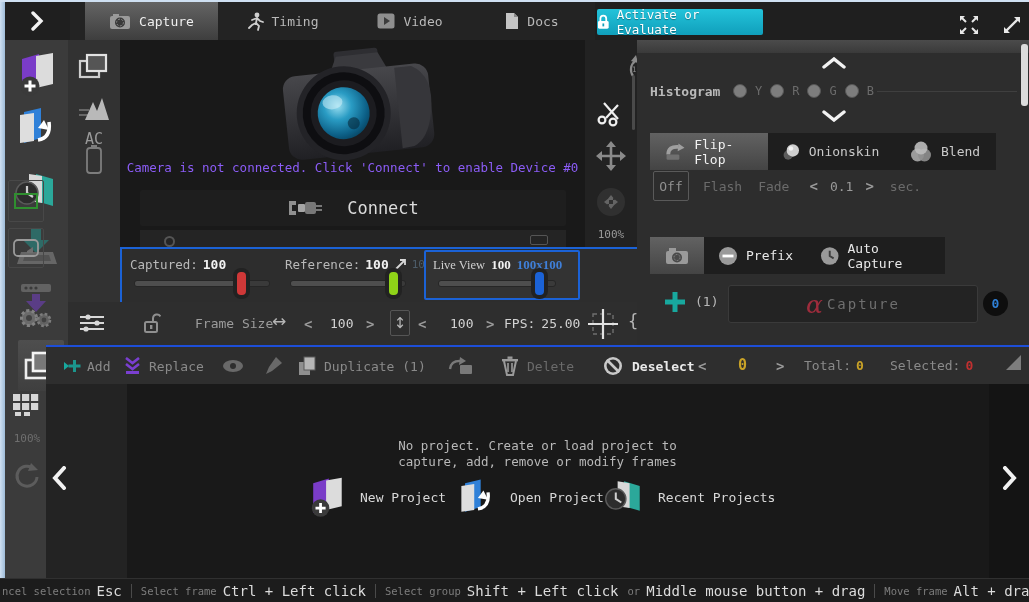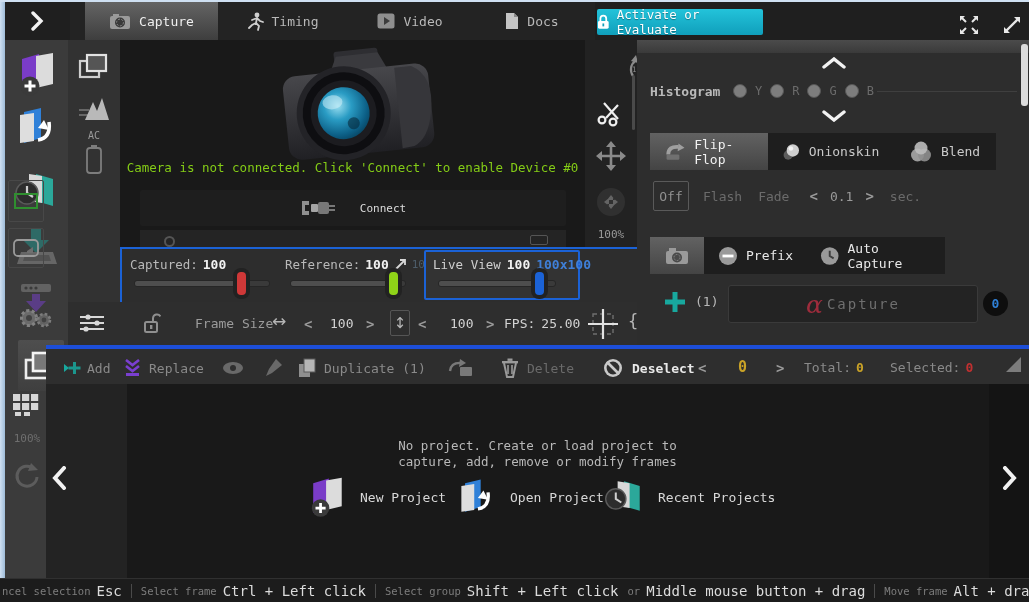--- a/index.html
+++ b/index.html
@@ -28,41 +28,41 @@
   #sidebar-upper{left:5px;top:40px;width:63px;height:305px;background:#3b3b3b;}
   #sidebar-lower{left:5px;top:345px;width:41px;height:233px;background:#3b3b3b;}
   .side-item{position:absolute;left:0;width:63px;display:flex;justify-content:center;}
   
   #toolcol{left:68px;top:40px;width:52px;height:262px;background:#323232;}
   .boxbtn{position:absolute;left:8px;width:36px;height:38px;border:1px solid #484848;border-radius:2px;display:flex;align-items:center;justify-content:center;}
   
   #camview{left:120px;top:40px;width:465px;height:207px;background:#191919;}
   #camtools{left:585px;top:40px;width:52px;height:207px;background:#222;}
   .connectbtn{position:absolute;left:20px;top:150px;width:426px;height:36px;background:#1e1e1e;border-radius:2px;
-              display:flex;align-items:center;justify-content:center;gap:24px;color:#dcdcdc;font-size:11px;}
+              display:flex;align-items:center;justify-content:center;gap:24px;color:#dcdcdc;font-size:17px;}
   
   #previewbar{left:120px;top:247px;width:517px;height:55px;background:#2d2d2d;border-top:2px solid #1b62d6;border-left:2px solid #1b62d6;}
   .sl-track{position:absolute;height:7px;background:#3a3a3a;border-radius:3px;border:1px solid #262626;}
   .sl-fill{position:absolute;left:0;top:0;height:5px;background:#4e4e4e;border-radius:3px;}
   .sl-handle{position:absolute;top:-9px;width:9px;height:23px;border-radius:4px;box-shadow:0 0 0 4px #222;}
   .sl-label{font-size:12.5px;color:#b9b9b9;}
   .sl-value{font-size:13px;color:#f2f2f2;font-weight:bold;}
   
   #framebar{left:68px;top:302px;width:569px;height:43px;background:#2e2e2e;}
   .fb-txt{font-size:13px;color:#9c9c9c;}
   .chev{font-size:14px;font-weight:bold;color:#9a9a9a;}
   
   #rightpanel{left:637px;top:40px;width:392px;height:305px;background:#2d2d2d;}
   .rp-tabbar{position:absolute;background:#1e1e1e;display:flex;}
   .rp-tab{display:flex;align-items:center;gap:8px;padding:0 14px;height:100%;color:#c9c9c9;font-size:13px;}
   .rp-tab.selected{background:linear-gradient(#626262,#444);color:#f2f2f2;}
   .radio-dot{width:14px;height:14px;border-radius:50%;background:#7d7d7d;border:1px solid #565656;}
   .counter-badge{width:25px;height:25px;border-radius:50%;background:#0e0e0e;color:#2e7fd6;font-weight:bold;font-size:13px;display:flex;align-items:center;justify-content:center;}
   
-  #ftoolbar{left:46px;top:345px;width:983px;height:39px;background:#2e2e2e;border-top:4px solid #1d4ed8;}
+  #ftoolbar{left:46px;top:345px;width:983px;height:39px;background:#2e2e2e;border-top:2px solid #1d4ed8;}
   .tb-lbl{font-size:13px;}
   
   #mainarea{left:46px;top:384px;width:983px;height:194px;background:#191919;}
   .gutter{position:absolute;left:0;top:0;width:81px;height:194px;background:#232323;}
   .rstrip{position:absolute;right:0;top:0;width:40px;height:194px;background:#141414;}
   .proj-msg{font-size:12.5px;color:#b9b9b9;white-space:nowrap;}
   .proj-btn{position:absolute;display:flex;align-items:center;gap:10px;color:#d8d8d8;font-size:13px;}
   
   #statusbar{left:0;top:578px;width:1029px;height:24px;background:#1c1c1c;border-top:1px solid #303030;
              display:flex;align-items:center;gap:9px;padding-left:2px;white-space:nowrap;overflow:hidden;}
@@ -221,21 +221,21 @@
       <rect x="2" y="9" width="19" height="16" fill="none" stroke="#cfcfcf" stroke-width="2.2"></rect>
       <rect x="9" y="3" width="19" height="16" fill="#555" stroke="#e2e2e2" stroke-width="2.2"></rect>
     </svg>
   </div>
   <div class="abs ctr" style="left:76px;top:92px;width:36px;height:32px;">
     <svg width="34" height="28" viewBox="0 0 34 28">
       <path d="M2 16 h10 M2 21 h12" stroke="#7a7a7a" stroke-width="1.6"></path>
       <path d="M8 26 L16 8 L20 17 L25 4 L32 26 Z" fill="#b9b9b9"></path>
     </svg>
   </div>
-  <div class="abs" style="left:68px;top:130px;width:52px;text-align:center;font-size:10px;color:#9a9a9a;">AC</div>
+  <div class="abs" style="left:68px;top:130px;width:52px;text-align:center;font-size:15px;color:#9a9a9a;">AC</div>
   <div class="abs ctr" style="left:76px;top:143px;width:36px;height:32px;">
     <svg width="20" height="30" viewBox="0 0 20 30">
       <rect x="7" y="1" width="6" height="3" fill="#7d7d7d"></rect>
       <rect x="3" y="4" width="14" height="25" rx="3" fill="none" stroke="#7d7d7d" stroke-width="1.8"></rect>
     </svg>
   </div>
   <div class="boxbtn" style="top:180px;height:42px;">
     <div style="width:24px;height:16px;border:2px solid #2f8f2f;"></div>
   </div>
   <div class="boxbtn" style="top:228px;height:40px;">
@@ -265,21 +265,21 @@
         <rect x="30" y="28" width="146" height="84" rx="13" fill="url(#bodyG)"></rect>
         <path d="M160 30 q22 12 15 48 q-5 26 -20 32 l-12 1 V30 z" fill="#36363a"></path>
         <circle cx="88" cy="70" r="47" fill="#232327"></circle>
         <circle cx="88" cy="70" r="41" fill="#0e0e11"></circle>
         <circle cx="88" cy="70" r="33" fill="#1c1c20"></circle>
         <circle cx="88" cy="70" r="26" fill="url(#lensG)"></circle>
         <ellipse cx="78" cy="58" rx="10" ry="7" fill="#cdeef8" opacity="0.55"></ellipse>
         <circle cx="97" cy="81" r="6" fill="#06293c" opacity="0.6"></circle>
       </g>
     </svg>
-    <div class="abs" style="left:0;top:120px;width:465px;text-align:center;font-size:12.5px;color:#84cc16;">Camera is not connected. Click 'Connect' to enable Device #0</div>
+    <div class="abs" style="left:0;top:120px;width:465px;text-align:center;font-size:12.5px;color:#8b5cf6;">Camera is not connected. Click 'Connect' to enable Device #0</div>
     <div class="connectbtn">
       <svg width="36" height="18" viewBox="0 0 36 18">
         <path d="M2 2 h7 v4 h-4 v6 h4 v4 H2 z" fill="#8f8f8f"></path>
         <rect x="11" y="5" width="7" height="8" rx="1" fill="#a5a5a5"></rect>
         <rect x="18" y="3" width="11" height="12" rx="2" fill="#787878"></rect>
         <rect x="29" y="6" width="6" height="2" fill="#787878"></rect>
         <rect x="29" y="10" width="6" height="2" fill="#787878"></rect>
       </svg>
       <span>Connect</span>
     </div>
@@ -343,21 +343,21 @@
       <svg width="13" height="13" viewBox="0 0 13 13">
           <path d="M2 11 L11 2 M6 2 h5 v5" stroke="#d8d8d8" stroke-width="1.8" fill="none"></path>
         </svg>
       <span style="font-size:11px;color:#4d5d6a;">100%</span>
     </div>
     <div class="sl-track" style="left:168px;top:31px;width:116px;">
       <div class="sl-fill" style="width:102px;"></div>
       <div class="sl-handle" style="left:98px;background:#8fd318;"></div>
     </div>
 
-    <div class="abs" style="left:302px;top:1px;width:156px;height:50px;border:2px solid #1b62d6;border-radius:2px;background:#333;">
+    <div class="abs" style="left:302px;top:1px;width:156px;height:50px;border:2px solid #1b62d6;border-radius:2px;background:#333;font-family:Liberation Serif, serif;">
       <div class="abs rowc" style="left:7px;top:5px;gap:6px;white-space:nowrap;">
         <span class="sl-label" style="color:#cfcfcf;">Live View</span>
         <span class="sl-value">100</span>
         <span style="font-size:13px;color:#3f7fd8;font-weight:bold;">100x100</span>
       </div>
       <div class="sl-track" style="left:12px;top:28px;width:118px;">
         <div class="sl-fill" style="width:100px;"></div>
         <div class="sl-handle" style="left:96px;background:#1b62d6;"></div>
       </div>
     </div>
@@ -450,21 +450,21 @@
       <div class="rp-tab" style="width:110px;justify-content:center;">
         <svg width="24" height="22" viewBox="0 0 24 22">
           <circle cx="8.5" cy="14" r="6.5" fill="#a9a9a9" opacity=".9"></circle>
           <circle cx="15.5" cy="14" r="6.5" fill="#8f8f8f" opacity=".9"></circle>
           <circle cx="12" cy="7" r="6.5" fill="#bdbdbd" opacity=".9"></circle>
         </svg>
         <span>Blend</span>
       </div>
     </div>
 
-    <div class="abs rowc" style="left:16px;top:140px;height:32px;gap:0;">
+    <div class="abs rowc" style="left:16px;top:130px;height:32px;gap:0;">
       <span class="ctr" style="min-width:36px;height:30px;border:1px solid #5a5a5a;border-radius:2px;color:#909090;font-size:13px;">Off</span>
       <span class="disabled" style="font-size:13px;margin-left:14px;">Flash</span>
       <span class="disabled" style="font-size:13px;margin-left:16px;">Fade</span>
       <span class="chev disabled" style="margin-left:20px;">&lt;</span>
       <span style="font-size:13px;color:#9a9a9a;margin-left:12px;">0.1</span>
       <span class="chev disabled" style="margin-left:12px;">&gt;</span>
       <span class="disabled" style="font-size:13px;margin-left:16px;">sec.</span>
     </div>
 
     <div class="rp-tabbar" style="left:13px;top:197px;width:295px;height:37px;">

